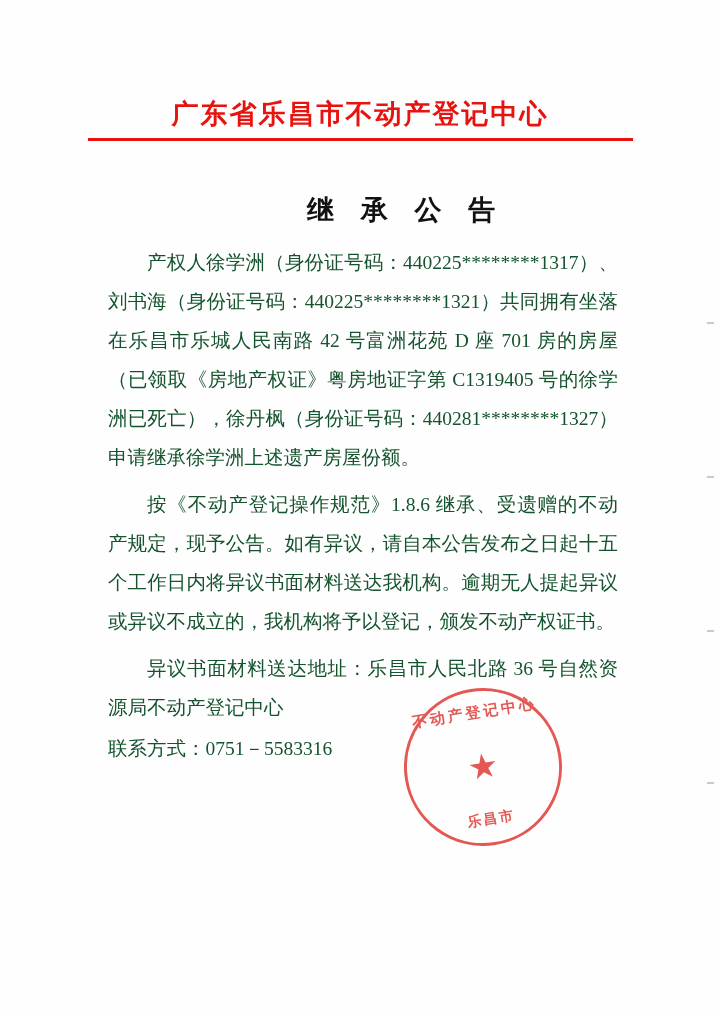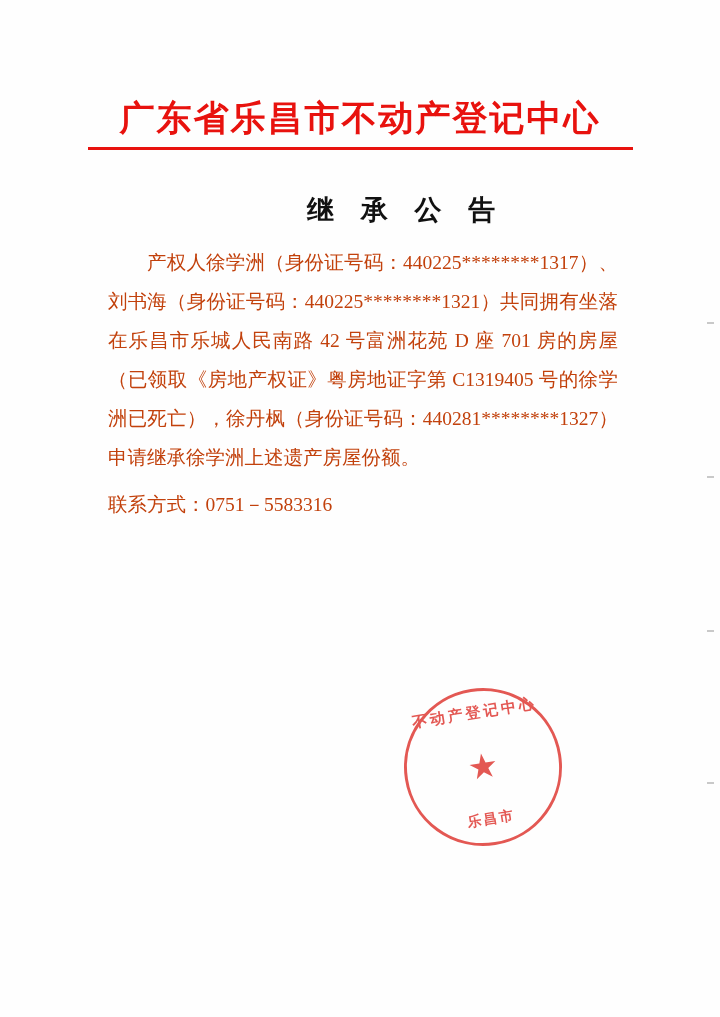--- a/index.html
+++ b/index.html
@@ -25,21 +25,21 @@
   .doc-header {
     position: absolute;
     top: 100px;
     left: 0;
     width: 720px;
     text-align: center;
   }
   .org-title {
     font-family: "Liberation Serif", serif;
     font-weight: bold;
-    font-size: 35px;
+    font-size: 27px;
     color: #e8120e;
     letter-spacing: 2px;
     line-height: 1.1;
     white-space: nowrap;
   }
   .red-rule {
     width: 545px;
     height: 3px;
     background: #e8120e;
     margin: 8px auto 0 auto;
@@ -59,21 +59,21 @@
     text-indent: 10px;
     padding-left: 41px;
   }
 
   
   .body-text {
     position: absolute;
     top: 243px;
     left: 108px;
     width: 510px;
-    color: #c2410c;
+    color: #14532d;
     font-size: 19.5px;
     line-height: 39px;
     text-align: justify;
     text-justify: inter-ideograph;
   }
   .para {
     margin: 0 0 8px 0;
     text-indent: 2em;
   }
   .para.noindent {
@@ -164,20 +164,22 @@
 
   <div class="doc-header">
     <div class="org-title">广东省乐昌市不动产登记中心</div>
     <div class="red-rule"></div>
   </div>
 
   <div class="doc-title">继 承 公 告</div>
 
   <div class="body-text">
     <p class="para">产权人徐学洲（身份证号码：440225********1317）、刘书海（身份证号码：440225********1321）共同拥有坐落在乐昌市乐城人民南路 42 号富洲花苑 D 座 701 房的房屋（已领取《房地产权证》粤房地证字第 C1319405 号的徐学洲已死亡），徐丹枫（身份证号码：440281********1327）申请继承徐学洲上述遗产房屋份额。</p>
+    <p class="para">按《不动产登记操作规范》1.8.6 继承、受遗赠的不动产规定，现予公告。如有异议，请自本公告发布之日起十五个工作日内将异议书面材料送达我机构。逾期无人提起异议或异议不成立的，我机构将予以登记，颁发不动产权证书。</p>
+    <p class="para tight">异议书面材料送达地址：乐昌市人民北路 36 号自然资源局不动产登记中心</p>
     <p class="para noindent">联系方式：0751－5583316</p>
   </div>
 
   <div class="signature">
   </div>
 
   <div class="seal">
     <div class="seal-inner">
       <div class="seal-top-text">不动产登记中心</div>
       <div class="seal-star">★</div>

